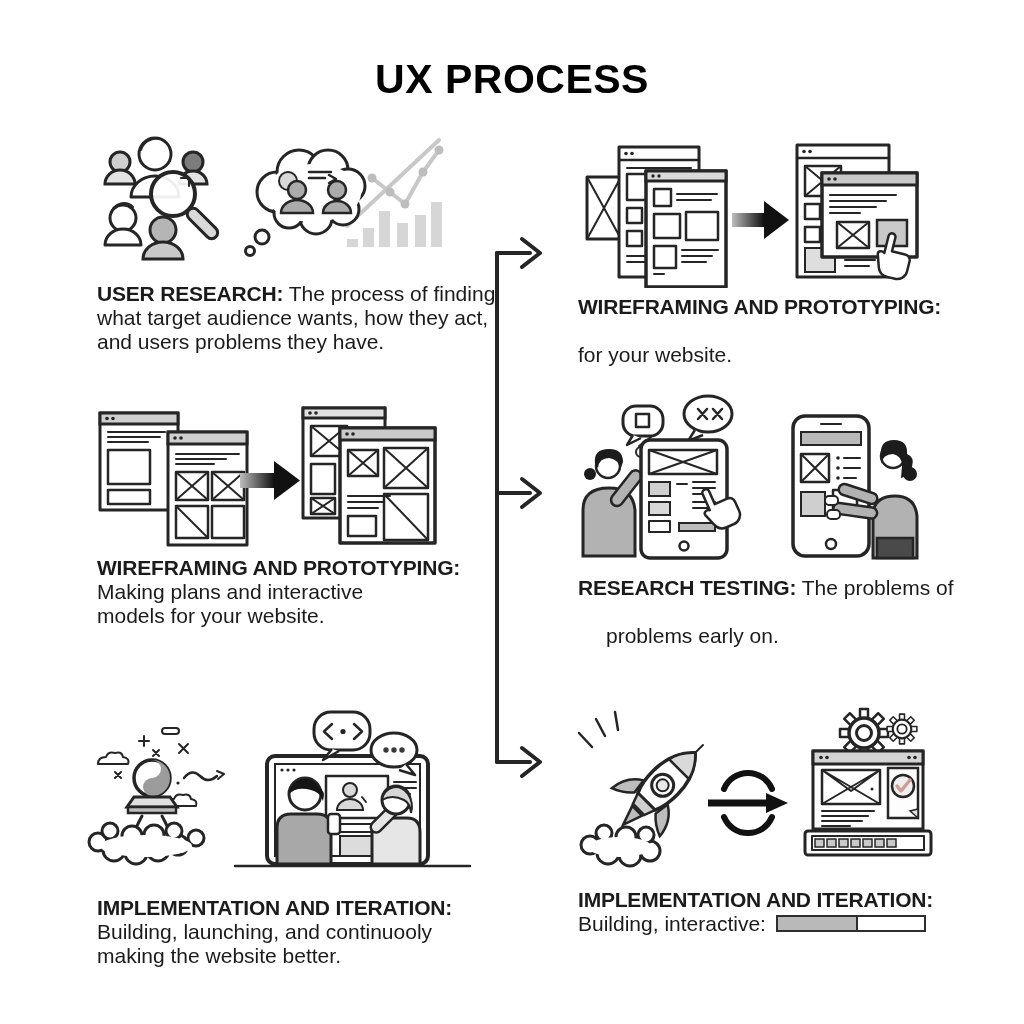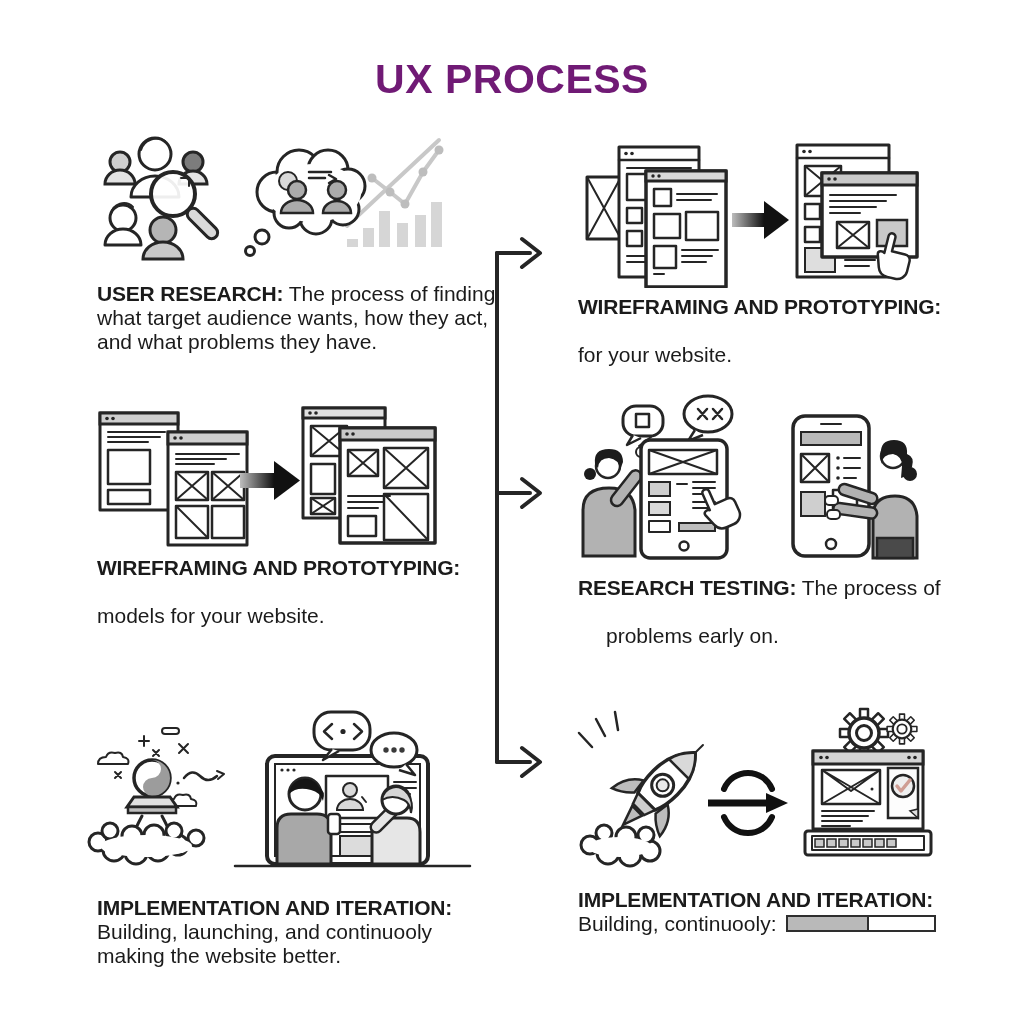--- a/index.html
+++ b/index.html
@@ -1,19 +1,19 @@
 <!DOCTYPE html>
 <html><head>
 <meta charset="utf-8">
 <style>
   html,body{margin:0;padding:0;background:#ffffff;}
   #canvas{position:relative;width:1024px;height:1024px;background:#ffffff;overflow:hidden;
           font-family:"Liberation Sans",sans-serif;color:#1b1b1b;}
   .title{position:absolute;top:56px;left:0;right:0;margin:0;text-align:center;
-         font-size:41px;font-weight:700;letter-spacing:.5px;color:#701a75;}
+         font-size:41px;font-weight:700;letter-spacing:.5px;color:#000000;}
   .tb{position:absolute;font-size:21px;line-height:24px;color:#1b1b1b;}
   .tb span{white-space:nowrap;}
   .tb .hd{font-weight:700;letter-spacing:-.2px;}
   .ind{display:inline-block;margin-left:28px;}
   .il{position:absolute;}
   .pbar{display:inline-block;width:146px;height:13px;border:2.5px solid #2e2e2e;background:#fff;
         vertical-align:-1px;margin-left:10px;}
   .pfill{display:block;height:100%;background:#b9b9b9;border-right:2.5px solid #2e2e2e;box-sizing:border-box;}
   
   .k{stroke:#252525;fill:none;stroke-width:3;stroke-linecap:round;stroke-linejoin:round;}
@@ -438,20 +438,20 @@
       <rect x="243" y="136" width="9" height="8" fill="#c9c9c9" stroke="#252525" stroke-width="1.5"></rect>
       <rect x="255" y="136" width="9" height="8" fill="#c9c9c9" stroke="#252525" stroke-width="1.5"></rect>
       <rect x="267" y="136" width="9" height="8" fill="#c9c9c9" stroke="#252525" stroke-width="1.5"></rect>
       <rect x="279" y="136" width="9" height="8" fill="#c9c9c9" stroke="#252525" stroke-width="1.5"></rect>
       <rect x="291" y="136" width="9" height="8" fill="#c9c9c9" stroke="#252525" stroke-width="1.5"></rect>
       <rect x="303" y="136" width="9" height="8" fill="#c9c9c9" stroke="#252525" stroke-width="1.5"></rect>
       <rect x="315" y="136" width="9" height="8" fill="#c9c9c9" stroke="#252525" stroke-width="1.5"></rect>
     </g>
   </svg>
 
-  <div id="t1" class="tb" style="left:97px;top:282px;width:420px"><span class="hd">USER RESEARCH:</span> <span>The process of finding</span><br><span>what target audience wants, how they act,</span><br><span>and what problems they have.</span></div>
-  <div id="t2" class="tb" style="left:97px;top:556px;width:420px"><span class="hd">WIREFRAMING AND PROTOTYPING:</span><br><br><span>models for your website.</span></div>
+  <div id="t1" class="tb" style="left:97px;top:282px;width:420px"><span class="hd">USER RESEARCH:</span> <span>The process of finding</span><br><span>what target audience wants, how they act,</span><br><span>and users problems they have.</span></div>
+  <div id="t2" class="tb" style="left:97px;top:556px;width:420px"><span class="hd">WIREFRAMING AND PROTOTYPING:</span><br><span>Making plans and interactive</span><br><span>models for your website.</span></div>
   <div id="t3" class="tb" style="left:97px;top:896px;width:420px"><span class="hd">IMPLEMENTATION AND ITERATION:</span><br><span>Building, launching, and continuooly</span><br><span>making the website better.</span></div>
   <div id="t4" class="tb" style="left:578px;top:295px;width:430px"><span class="hd">WIREFRAMING AND PROTOTYPING:</span><br><br><span>for your website.</span></div>
-  <div id="t5" class="tb" style="left:578px;top:576px;width:430px"><span class="hd">RESEARCH TESTING:</span> <span>The process of</span><br><br><span class="ind">problems early on.</span></div>
-  <div id="t6" class="tb" style="left:578px;top:888px;width:440px"><span class="hd">IMPLEMENTATION AND ITERATION:</span><br><span>Building, continuooly:</span><span class="pbar"><span class="pfill" style="width: 55%;"></span></span></div>
+  <div id="t5" class="tb" style="left:578px;top:576px;width:430px"><span class="hd">RESEARCH TESTING:</span> <span>The problems of</span><br><br><span class="ind">problems early on.</span></div>
+  <div id="t6" class="tb" style="left:578px;top:888px;width:440px"><span class="hd">IMPLEMENTATION AND ITERATION:</span><br><span>Building, interactive:</span><span class="pbar"><span class="pfill" style="width: 55%;"></span></span></div>
 
 </div>
 
 </body></html>

